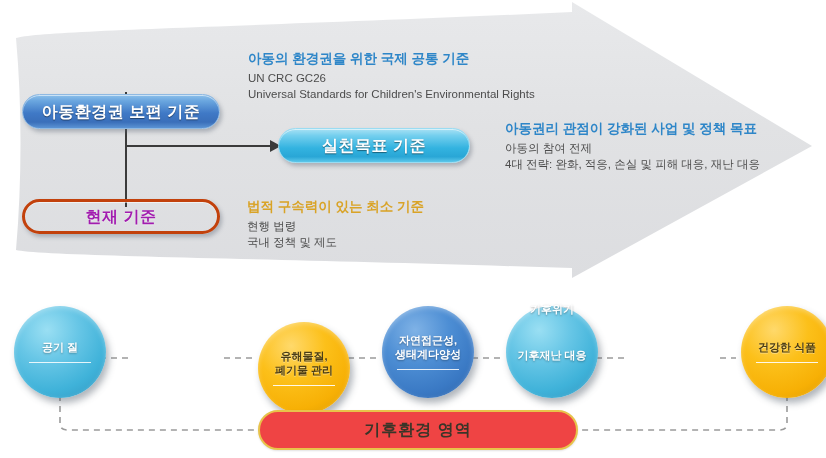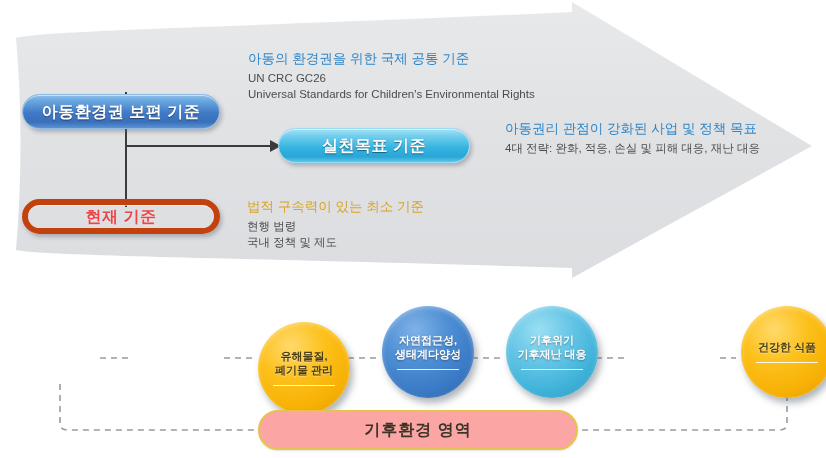--- a/index.html
+++ b/index.html
@@ -50,30 +50,30 @@
     box-shadow: 2px 3px 4px rgba(90,100,115,0.40), inset 0 1px 0 rgba(255,255,255,0.55);
     margin-top: 37px;
   }
   .pill-cyan {
     background: linear-gradient(to bottom, #a8e1f4 0%, #74cfee 20%, #33b3e0 58%, #29a6d6 84%, #5cc7ea 100%);
     border: 1px solid #9adcf2;
     box-shadow: 2px 3px 4px rgba(90,100,115,0.40), inset 0 1px 0 rgba(255,255,255,0.55);
   }
   .pill-yellow {
     background: linear-gradient(to bottom, #ffe79a 0%, #ffd košt 0%, #ffd54d 20%, #fdbe07 58%, #f5b300 84%, #ffd04a 100%);
-    border: 6px solid #c2410c;
+    border: 3px solid #c2410c;
     box-shadow: 2px 3px 4px rgba(90,100,115,0.40), inset 0 1px 0 rgba(255,255,255,0.55);
-    color: #ef4444;
+    color: #a21caf;
     text-shadow: 0 1px 0 rgba(255,255,255,0.45);
   }
 
   
   .note { position: absolute; }
   .note-title {
-    font-weight: normal;
+    font-weight: bold;
     font-size: 13.5px;
     margin-bottom: 3px;
     white-space: nowrap;
   }
   .note-title.blue   { color: #2e86c8; }
   .note-title.gold   { color: #d9a326; }
   .note-line {
     font-size: 11.5px;
     color: #4c4c4c;
     line-height: 1.38;
@@ -124,21 +124,21 @@
   .c-yellow .c-rule { background: rgba(255,255,255,0.9); }
 
   
   .dash-svg { position: absolute; left: 0; top: 0; width: 826px; height: 458px; }
 
   
   .banner {
     position: absolute;
     box-sizing: border-box;
     border-radius: 999px;
-    background: #fca5a5;
+    background: #ef4444;
     border: 2px solid #e8c34a;
     display: flex;
     align-items: center;
     justify-content: center;
     color: #3a3528;
     font-weight: bold;
     font-size: 16px;
     letter-spacing: 1px;
     box-shadow: 0 1px 2px rgba(0,0,0,0.12);
   }
@@ -178,20 +178,21 @@
   </div>
 
   <div class="note" style="left:248px; top:50px;">
     <div class="note-title blue">아동의 환경권을 위한 국제 공통 기준</div>
     <div class="note-line">UN CRC GC26</div>
     <div class="note-line">Universal Standards for Children's Environmental Rights</div>
   </div>
 
   <div class="note" style="left:505px; top:120px;">
     <div class="note-title blue">아동권리 관점이 강화된 사업 및 정책 목표</div>
+    <div class="note-line">아동의 참여 전제</div>
     <div class="note-line">4대 전략: 완화, 적응, 손실 및 피해 대응, 재난 대응</div>
   </div>
 
   <div class="note" style="left:247px; top:198px;">
     <div class="note-title gold">법적 구속력이 있는 최소 기준</div>
     <div class="note-line">현행 법령</div>
     <div class="note-line">국내 정책 및 제도</div>
   </div>
 
   <svg class="dash-svg">
@@ -200,35 +201,39 @@
       <line x1="224" y1="358" x2="253" y2="358"></line>
       <line x1="348" y1="358" x2="377" y2="358"></line>
       <line x1="472" y1="358" x2="501" y2="358"></line>
       <line x1="596" y1="358" x2="625" y2="358"></line>
       <line x1="720" y1="358" x2="736" y2="358"></line>
       <path d="M 60,384 L 60,424 Q 60,430 68,430 L 258,430"></path>
       <path d="M 787,384 L 787,424 Q 787,430 779,430 L 578,430"></path>
     </g>
   </svg>
 
+  <div class="circle c-cyan" style="left:14px; top:306px;">
+    <span class="c-line">공기 질</span>
+    <span class="c-rule"></span>
+  </div>
 
 
   <div class="circle c-yellow" style="left:258px; top:322px;">
     <span class="c-line">유해물질,</span>
     <span class="c-line">폐기물 관리</span>
     <span class="c-rule"></span>
   </div>
 
   <div class="circle c-blue" style="left:382px; top:306px;">
     <span class="c-line">자연접근성,</span>
     <span class="c-line">생태계다양성</span>
     <span class="c-rule"></span>
   </div>
 
-  <div class="circle c-cyan" style="left:506px; top:306px;">
+  <div class="circle c-cyan" style="left:506px; top:306px;gap:32px;">
     <span class="c-line">기후위기</span>
     <span class="c-line">기후재난 대응</span>
     <span class="c-rule"></span>
   </div>
 
 
   <div class="circle c-yellow" style="left:741px; top:306px;">
     <span class="c-line">건강한 식품</span>
     <span class="c-rule"></span>
   </div>

